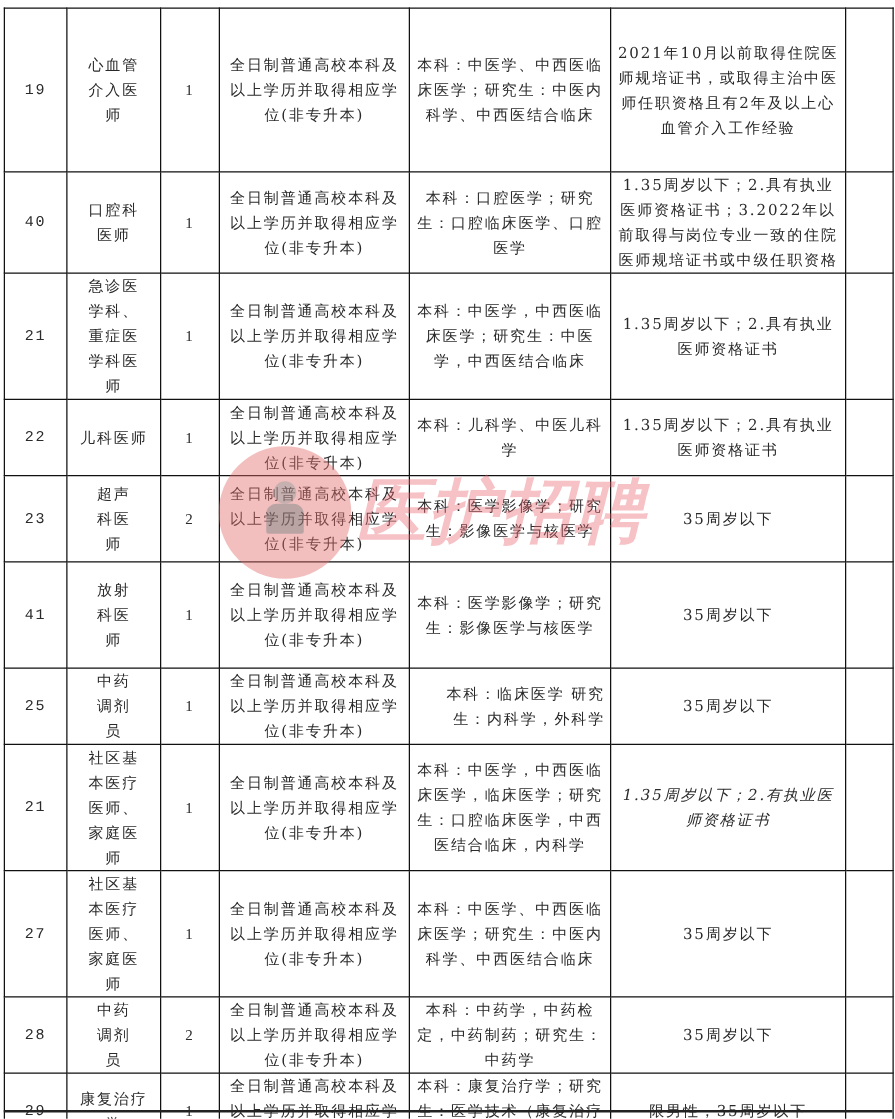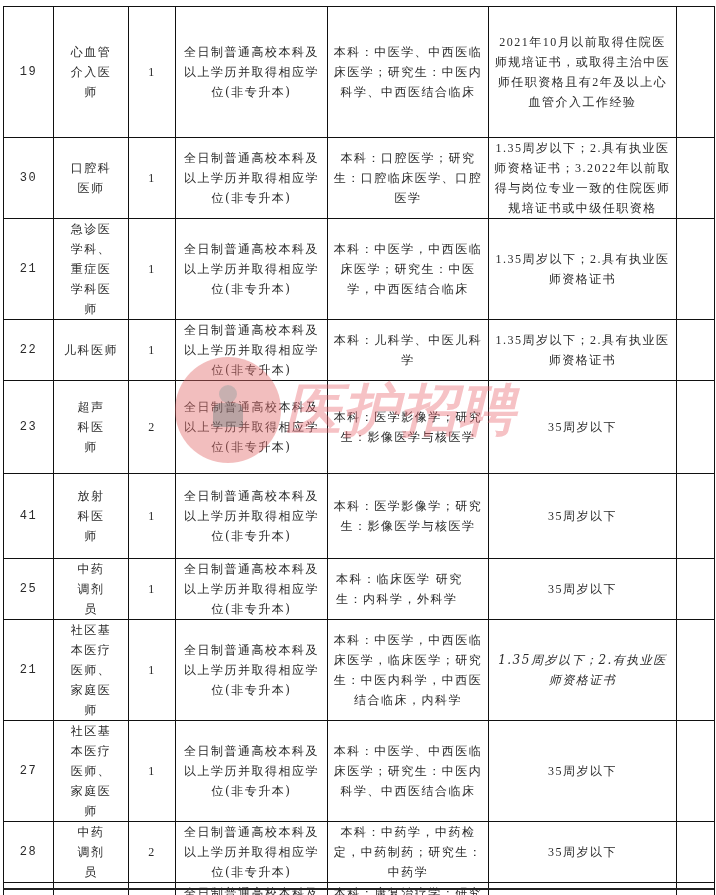--- a/index.html
+++ b/index.html
@@ -5,21 +5,21 @@
   html, body { margin: 0; padding: 0; background: #ffffff; }
   body { width: 716px; height: 895px; position: relative; overflow: hidden;
          font-family: "DejaVu Serif", "Liberation Serif", serif; color: #222; }
   .page { position: absolute; left: 0; top: 0; width: 716px; height: 895px; background: #fff; }
   table.recruit { position: absolute; left: 3px; top: 6px; border-collapse: collapse;
     table-layout: fixed; width: 711px; }
   table.recruit td { border: 1px solid #111; text-align: center; vertical-align: middle;
     font-size: 12px; line-height: 20px; letter-spacing: 1.5px; padding: 0 4px; color: #2a2a2a; overflow: hidden; }
   td.num { font-size: 13px; letter-spacing: 0; font-family: Liberation Mono, monospace; }
   td.cnt { font-size: 13px; letter-spacing: 0; font-family: "Liberation Serif", serif; }
-  td.req { text-align: center; font-family: Liberation Serif, serif; }
+  td.req { text-align: center; }
   td.req-left { text-align: left; padding-left: 16px; font-style: italic; }
   td.blank { padding: 0; }
   .bottom-rule { position: absolute; left: 3px; top: 888px; width: 711px; height: 2px; background: #222; }
   .watermark { position: absolute; left: 175px; top: 355px; width: 360px; height: 110px; pointer-events: none; opacity: 0.72; }
   .wm-circle { position: absolute; left: 0; top: 2px; width: 106px; height: 106px; border-radius: 50%; background: #e36a6a; opacity: 0.6; }
   .wm-person { position: absolute; left: 38px; top: 30px; width: 30px; height: 44px; }
   .wm-head { position: absolute; left: 6px; top: 0; width: 18px; height: 18px; border-radius: 50%; background: #9a8a8a; opacity: .7; }
   .wm-body { position: absolute; left: 0; top: 18px; width: 30px; height: 24px; border-radius: 8px 8px 2px 2px; background: #7d7070; opacity: .7; }
   .wm-text { position: absolute; left: 110px; top: 20px; font-family: Liberation Serif, serif; font-weight: bold;
     font-style: italic; font-size: 56px; line-height: 70px; color: #e8646e; opacity: 0.55; letter-spacing: 2px; }
@@ -42,21 +42,21 @@
       <tr style="height:131px">
         <td class="num">19</td>
         <td style="padding:0 12px">心血管介入医师</td>
         <td class="cnt">1</td>
         <td>全日制普通高校本科及以上学历并取得相应学位(非专升本)</td>
         <td>本科：中医学、中西医临床医学；研究生：中医内科学、中西医结合临床</td>
         <td class="req">2021年10月以前取得住院医师规培证书，或取得主治中医师任职资格且有2年及以上心血管介入工作经验</td>
         <td class="blank"></td>
       </tr>
       <tr style="height:79px">
-        <td class="num">30</td>
+        <td class="num">40</td>
         <td style="padding:0 12px">口腔科医师</td>
         <td class="cnt">1</td>
         <td>全日制普通高校本科及以上学历并取得相应学位(非专升本)</td>
         <td>本科：口腔医学；研究生：口腔临床医学、口腔医学</td>
         <td class="req">1.35周岁以下；2.具有执业医师资格证书；3.2022年以前取得与岗位专业一致的住院医师规培证书或中级任职资格</td>
         <td class="blank"></td>
       </tr>
       <tr style="height:81px">
         <td class="num">21</td>
         <td style="padding:0 12px">急诊医学科、重症医学科医师</td>
@@ -70,51 +70,51 @@
         <td class="num">22</td>
         <td>儿科医师</td>
         <td class="cnt">1</td>
         <td>全日制普通高校本科及以上学历并取得相应学位(非专升本)</td>
         <td>本科：儿科学、中医儿科学</td>
         <td class="req">1.35周岁以下；2.具有执业医师资格证书</td>
         <td class="blank"></td>
       </tr>
       <tr style="height:62px">
         <td class="num">23</td>
-        <td style="padding:16px 18px">超声科医师</td>
+        <td style="padding:4px 18px">超声科医师</td>
         <td class="cnt">2</td>
         <td>全日制普通高校本科及以上学历并取得相应学位(非专升本)</td>
         <td>本科：医学影像学；研究生：影像医学与核医学</td>
         <td class="req">35周岁以下</td>
         <td class="blank"></td>
       </tr>
       <tr style="height:62px">
         <td class="num">41</td>
         <td style="padding:12px 18px">放射科医师</td>
         <td class="cnt">1</td>
         <td>全日制普通高校本科及以上学历并取得相应学位(非专升本)</td>
         <td>本科：医学影像学；研究生：影像医学与核医学</td>
         <td class="req">35周岁以下</td>
         <td class="blank"></td>
       </tr>
       <tr style="height:61px">
         <td class="num">25</td>
         <td style="padding:0 18px">中药调剂员</td>
         <td class="cnt">1</td>
         <td>全日制普通高校本科及以上学历并取得相应学位(非专升本)</td>
-        <td style="text-align:left;padding-left:8px">本科：临床医学 研究生：内科学，外科学</td>
+        <td style="text-align:right;padding-left:8px">本科：临床医学 研究生：内科学，外科学</td>
         <td class="req">35周岁以下</td>
         <td class="blank"></td>
       </tr>
       <tr style="height:80px">
         <td class="num">21</td>
         <td style="padding:0 12px">社区基本医疗医师、家庭医师</td>
         <td class="cnt">1</td>
         <td>全日制普通高校本科及以上学历并取得相应学位(非专升本)</td>
-        <td>本科：中医学，中西医临床医学，临床医学；研究生：中医内科学，中西医结合临床，内科学</td>
+        <td>本科：中医学，中西医临床医学，临床医学；研究生：口腔临床医学，中西医结合临床，内科学</td>
         <td class="req-left">1.35周岁以下；2.有执业医师资格证书</td>
         <td class="blank"></td>
       </tr>
       <tr style="height:81px">
         <td class="num">27</td>
         <td style="padding:0 12px">社区基本医疗医师、家庭医师</td>
         <td class="cnt">1</td>
         <td>全日制普通高校本科及以上学历并取得相应学位(非专升本)</td>
         <td>本科：中医学、中西医临床医学；研究生：中医内科学、中西医结合临床</td>
         <td class="req">35周岁以下</td>

